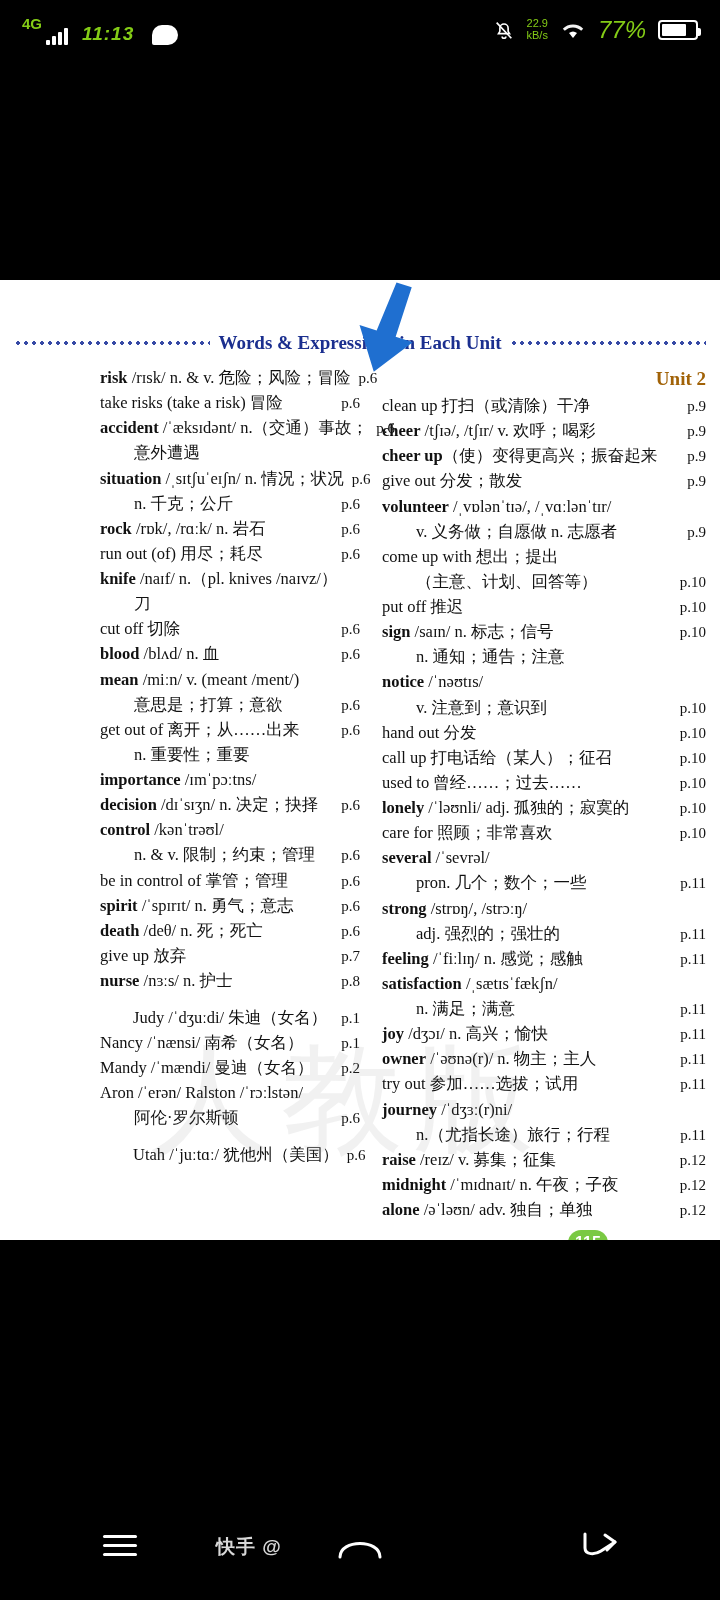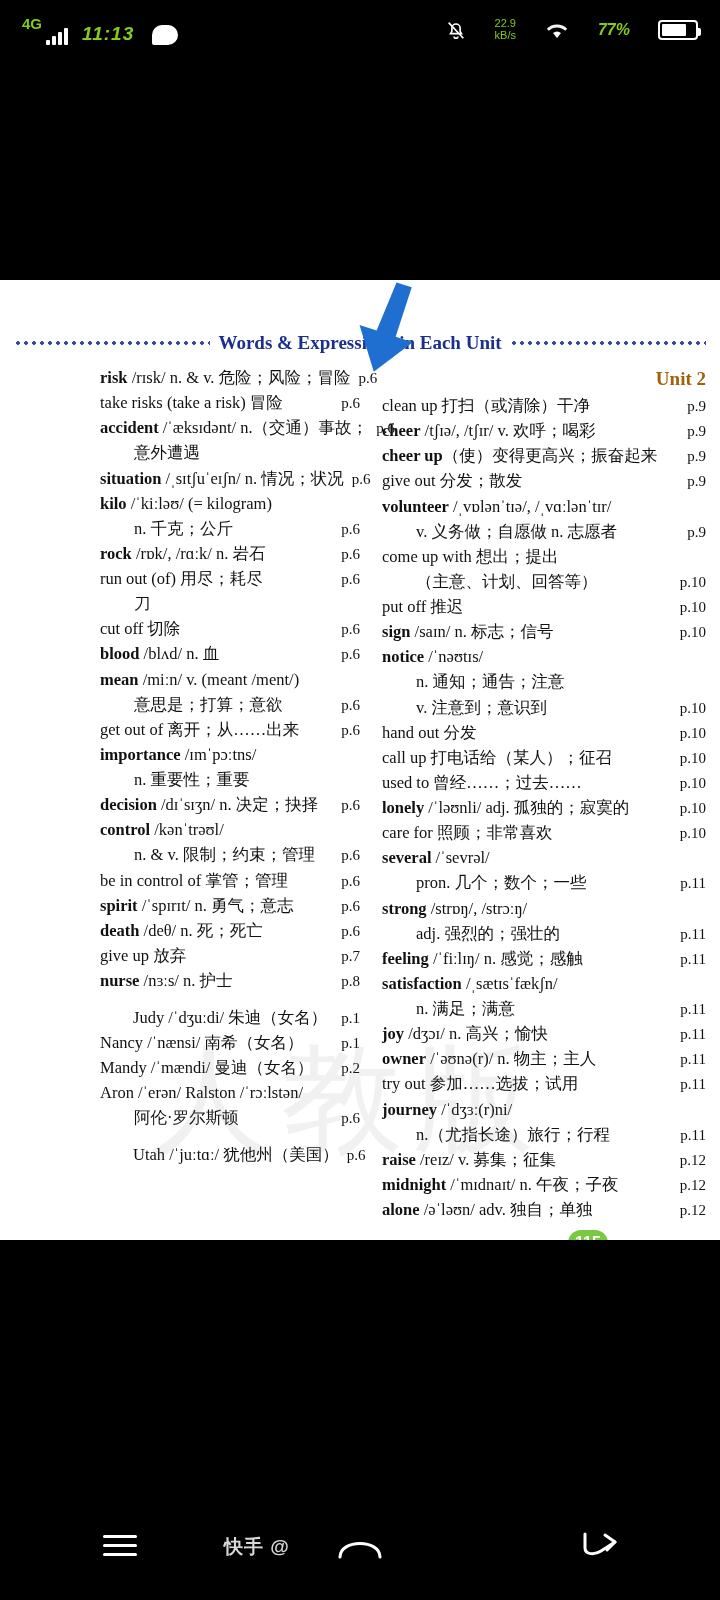--- a/index.html
+++ b/index.html
@@ -23,23 +23,23 @@
   .bars i { display: block; width: 4px; background: #fff; border-radius: 1px; }
   .bars i:nth-child(1){height:5px}
   .bars i:nth-child(2){height:9px}
   .bars i:nth-child(3){height:13px}
   .bars i:nth-child(4){height:17px}
   .clock { font-size: 19px; font-style: italic; font-weight: bold; letter-spacing: 1px; margin-left: 6px; }
   .bubble {
     width: 26px; height: 20px; background: #fff; border-radius: 10px 10px 10px 2px;
     margin-left: 10px;
   }
-  .sb-right { margin-left: auto; display: flex; align-items: center; gap: 28px; }
+  .sb-right { margin-left: auto; display: flex; align-items: center; gap: 12px; }
   .speed { font-size: 11px; line-height: 1.05; text-align: center; }
-  .batt-pct { font-size: 16px; font-weight: 700; font-style: italic; }
+  .batt-pct { font-size: 24px; font-weight: 400; font-style: italic; }
   .batt {
     width: 40px; height: 20px; border: 2px solid #fff; border-radius: 4px;
     position: relative; display: flex; align-items: center; padding: 2px;
   }
   .batt::after {
     content: ""; position: absolute; right: -5px; top: 6px;
     width: 3px; height: 8px; background: #fff; border-radius: 0 2px 2px 0;
   }
   .batt span { display: block; height: 100%; width: 75%; background: #fff; border-radius: 1px; }
   svg.icon { display: block; }
@@ -106,21 +106,21 @@
 
   
   .navbar {
     position: absolute; left: 0; bottom: 0; width: 720px; height: 110px;
     display: flex; align-items: center; justify-content: space-around;
     color: #fff;
   }
   .nav-btn { width: 90px; height: 60px; display: flex; align-items: center; justify-content: center; }
   .menu-lines i { display: block; width: 34px; height: 3px; background: #fff; margin: 6px 0; border-radius: 2px; }
   .brand {
-    position: absolute; left: 224px; bottom: 40px;
+    position: absolute; left: 216px; bottom: 40px;
     color: #d8d8d8; font-size: 19px; font-weight: bold; letter-spacing: 1px;
   }
 </style>
 </head>
 <body>
 
 <div class="screen">
 
   <div class="statusbar">
     <div class="sb-left">
@@ -187,36 +187,36 @@
                 <span class="pg">p.6</span>
               </div>
               <div class="entry indent">
                 <span class="txt">意外遭遇</span>
                 <span class="pg"></span>
               </div>
               <div class="entry">
                 <span class="txt"><b>situation</b> /ˌsɪtʃuˈeɪʃn/ n. 情况；状况</span>
                 <span class="pg">p.6</span>
               </div>
-              <div class="entry">
-                <span class="txt"><b>kilo</b> /ˈkiːləʊ/ (= kilogram)</span>
-                <span class="pg"></span>
-              </div>
               <div class="entry indent">
                 <span class="txt">n. 千克；公斤</span>
                 <span class="pg">p.6</span>
               </div>
               <div class="entry">
                 <span class="txt"><b>rock</b> /rɒk/, /rɑːk/ n. 岩石</span>
                 <span class="pg">p.6</span>
               </div>
               <div class="entry">
                 <span class="txt">run out (of) 用尽；耗尽</span>
                 <span class="pg">p.6</span>
               </div>
+              <div class="entry">
+                <span class="txt"><b>knife</b> /naɪf/ n.（pl. knives /naɪvz/）</span>
+                <span class="pg"></span>
+              </div>
               <div class="entry indent">
                 <span class="txt">刀</span>
                 <span class="pg"></span>
               </div>
               <div class="entry">
                 <span class="txt">cut off 切除</span>
                 <span class="pg">p.6</span>
               </div>
               <div class="entry">
                 <span class="txt"><b>blood</b> /blʌd/ n. 血</span>
@@ -227,26 +227,26 @@
                 <span class="pg"></span>
               </div>
               <div class="entry indent">
                 <span class="txt">意思是；打算；意欲</span>
                 <span class="pg">p.6</span>
               </div>
               <div class="entry">
                 <span class="txt">get out of 离开；从……出来</span>
                 <span class="pg">p.6</span>
               </div>
+              <div class="entry indent">
+                <span class="txt">n. 重要性；重要</span>
+                <span class="pg"></span>
+              </div>
               <div class="entry">
                 <span class="txt"><b>importance</b> /ɪmˈpɔːtns/</span>
-                <span class="pg"></span>
-              </div>
-              <div class="entry indent">
-                <span class="txt">n. 重要性；重要</span>
                 <span class="pg"></span>
               </div>
               <div class="entry">
                 <span class="txt"><b>decision</b> /dɪˈsɪʒn/ n. 决定；抉择</span>
                 <span class="pg">p.6</span>
               </div>
               <div class="entry">
                 <span class="txt"><b>control</b> /kənˈtrəʊl/</span>
                 <span class="pg"></span>
               </div>
@@ -337,26 +337,26 @@
                 <span class="pg">p.10</span>
               </div>
               <div class="entry">
                 <span class="txt">put off 推迟</span>
                 <span class="pg">p.10</span>
               </div>
               <div class="entry">
                 <span class="txt"><b>sign</b> /saɪn/ n. 标志；信号</span>
                 <span class="pg">p.10</span>
               </div>
+              <div class="entry indent">
+                <span class="txt">n. 通知；通告；注意</span>
+                <span class="pg"></span>
+              </div>
               <div class="entry">
                 <span class="txt"><b>notice</b> /ˈnəʊtɪs/</span>
-                <span class="pg"></span>
-              </div>
-              <div class="entry indent">
-                <span class="txt">n. 通知；通告；注意</span>
                 <span class="pg"></span>
               </div>
               <div class="entry indent">
                 <span class="txt">v. 注意到；意识到</span>
                 <span class="pg">p.10</span>
               </div>
               <div class="entry">
                 <span class="txt">hand out 分发</span>
                 <span class="pg">p.10</span>
               </div>

